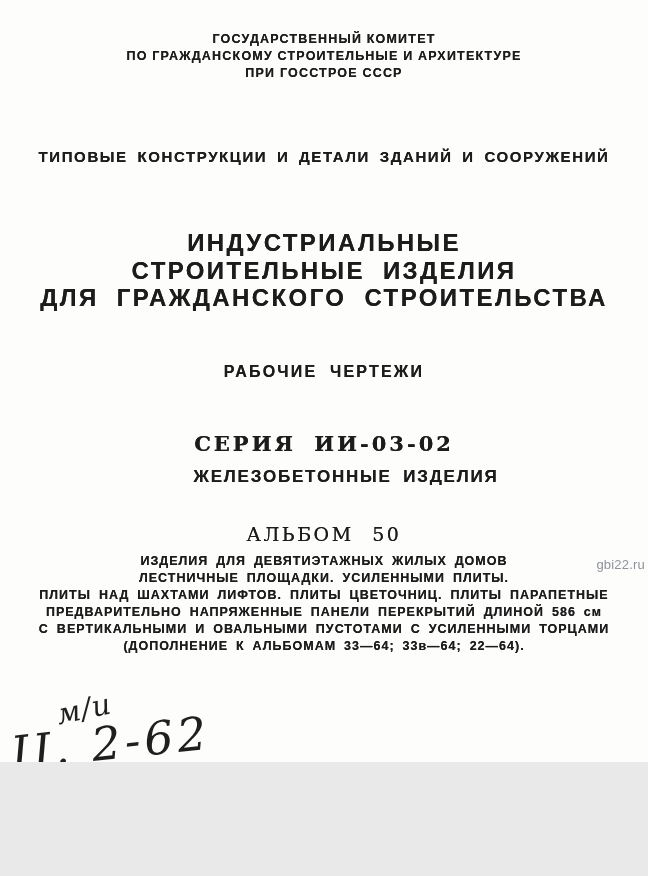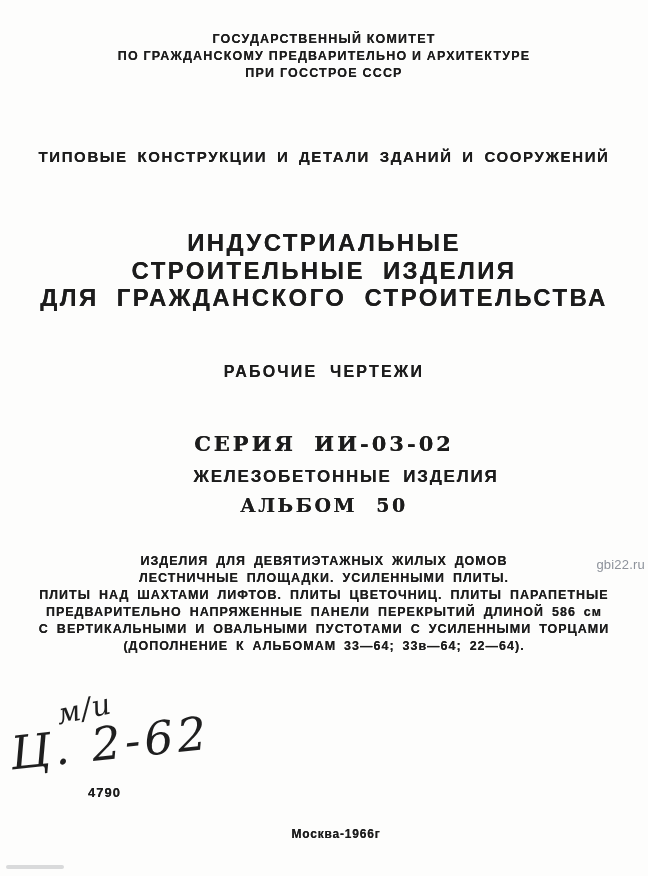--- a/index.html
+++ b/index.html
@@ -4,21 +4,21 @@
 <style>
   html,body{margin:0;padding:0;}
   body{
     width:648px;height:876px;
     background:#e9e9e9;
     font-family:"Liberation Sans", sans-serif;
     -webkit-font-smoothing:antialiased;
   }
   .page{
     position:relative;
-    width:648px;height:876px;
+    width:648px;height:762px;
     background:#fdfdfc;
     overflow:hidden;
     color:#1b1b1b;
   }
   
   .cblock{
     position:absolute;left:0;right:0;
     text-align:center;
     white-space:nowrap;
   }
@@ -45,23 +45,23 @@
   .series{
     top:431px;
     font-family:"DejaVu Serif", serif;
     font-size:21px;font-weight:bold;letter-spacing:3px;word-spacing:8px;text-align:center;
   }
   .material{
     top:467px;
     font-size:17px;font-weight:bold;letter-spacing:1.8px;word-spacing:5px;margin-left:44px;
   }
   .album{
-    top:494px;
+    top:523px;
     font-family:"DejaVu Serif", serif;
-    font-size:19px;font-weight:bold;letter-spacing:2.5px;word-spacing:10px;
+    font-size:19px;font-weight:normal;letter-spacing:2.5px;word-spacing:10px;
   }
   .description{
     top:553px;
     font-size:12.5px;font-weight:bold;
     line-height:17px;letter-spacing:1px;word-spacing:3.5px;
   }
   .print-code{
     position:absolute;left:88px;top:785px;
     font-size:13px;font-weight:bold;letter-spacing:1px;
   }
@@ -99,21 +99,21 @@
     filter:blur(0.4px);
   }
 </style>
 </head>
 <body>
 
 <div class="page">
 
   <div class="cblock org ink">
     <div>ГОСУДАРСТВЕННЫЙ КОМИТЕТ</div>
-    <div>ПО ГРАЖДАНСКОМУ ПРЕДВАРИТЕЛЬНО И АРХИТЕКТУРЕ</div>
+    <div>ПО ГРАЖДАНСКОМУ СТРОИТЕЛЬНЫЕ И АРХИТЕКТУРЕ</div>
     <div>ПРИ ГОССТРОЕ СССР</div>
   </div>
 
   <div class="cblock series-type ink">ТИПОВЫЕ КОНСТРУКЦИИ И ДЕТАЛИ ЗДАНИЙ И СООРУЖЕНИЙ</div>
 
   <div class="cblock main-title ink">
     <div>ИНДУСТРИАЛЬНЫЕ</div>
     <div>СТРОИТЕЛЬНЫЕ ИЗДЕЛИЯ</div>
     <div>ДЛЯ ГРАЖДАНСКОГО СТРОИТЕЛЬСТВА</div>
   </div>

